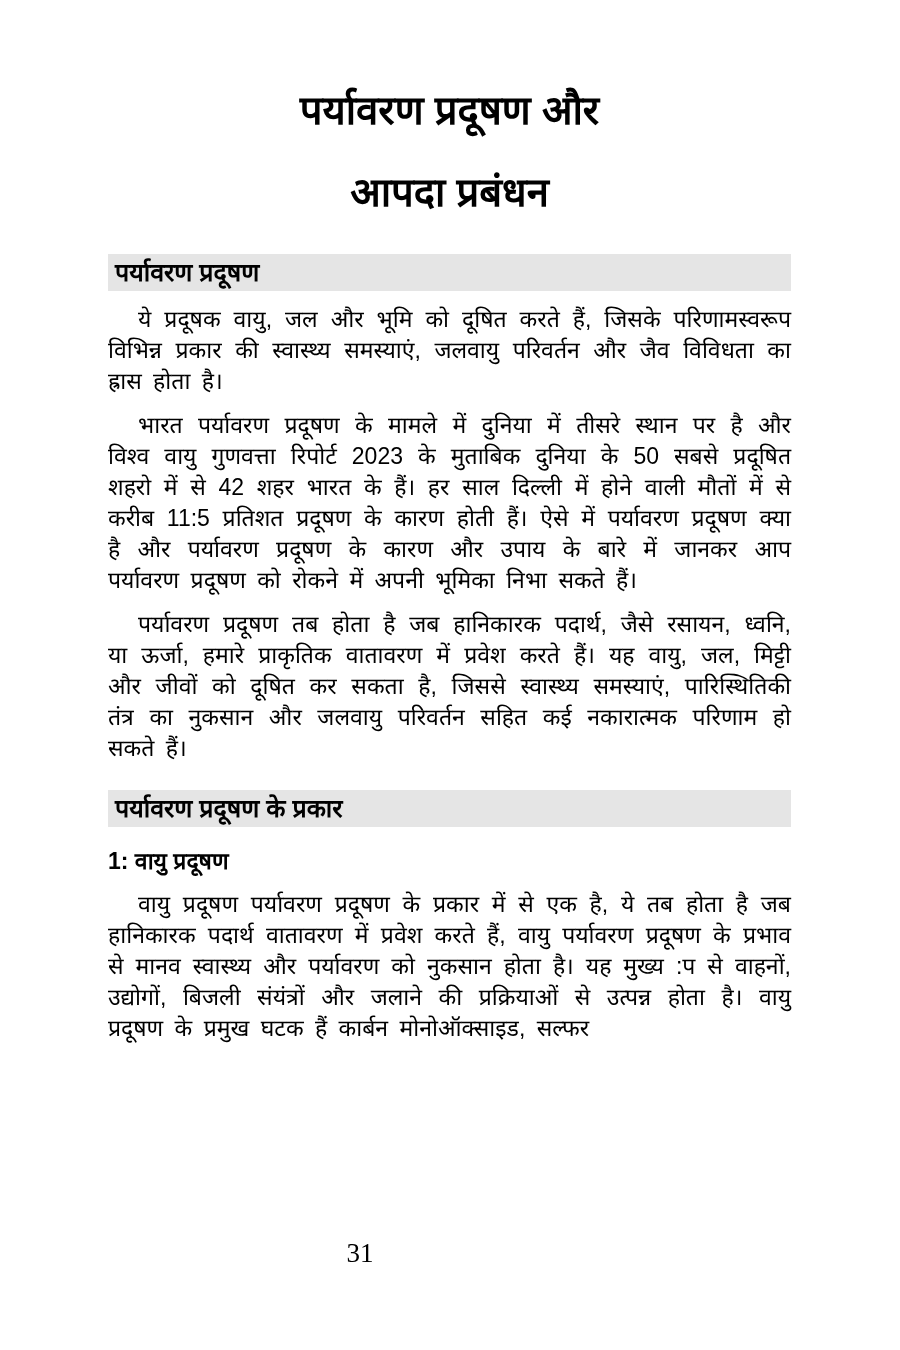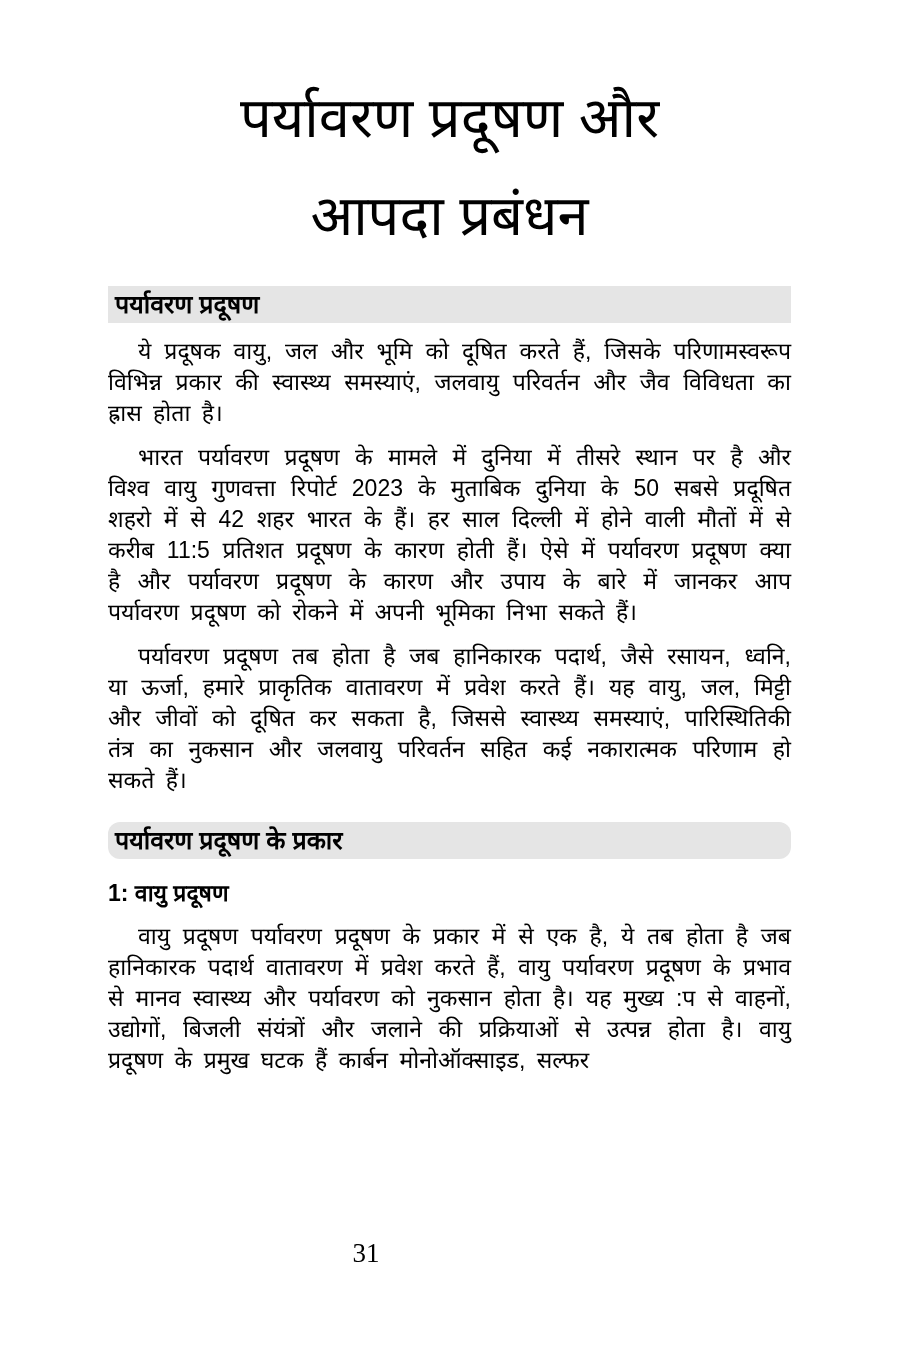--- a/index.html
+++ b/index.html
@@ -18,54 +18,54 @@
   }
   .content {
     position: absolute;
     left: 108px;
     top: 0;
     width: 683px;
   }
   .doc-title {
     padding-top: 90px;
     text-align: center;
-    font-weight: normal;
-    font-size: 56px;
+    font-weight: bold;
+    font-size: 40px;
     line-height: 1.0;
   }
   .doc-title .title-line { margin-bottom: 42px; }
   .section-heading {
     background: #e5e5e5;
     height: 37px;
     display: flex;
     align-items: center;
     padding-left: 7px;
     font-size: 25px;
     font-weight: bold;
     line-height: 1;
   }
   .section-heading.first { margin-top: 23px; }
-  .section-heading.second { margin-top: 26px; border-radius: 12px; }
+  .section-heading.second { margin-top: 26px; }
   .body-para {
     font-size: 23px;
     line-height: 31px;
     text-align: justify;
     text-indent: 30px;
     word-spacing: 5px;
     margin-top: 13px;
   }
   .sub-heading {
     margin-top: 17px;
     font-size: 23px;
     font-weight: bold;
   }
   .page-number {
     position: absolute;
     top: 1238px;
-    left: 6px;
+    left: 0;
     width: 720px;
     text-align: center;
     font-family: "Liberation Serif", serif;
     font-size: 27px;
   }
 </style>
 </head>
 <body>
 
 <div class="page">

